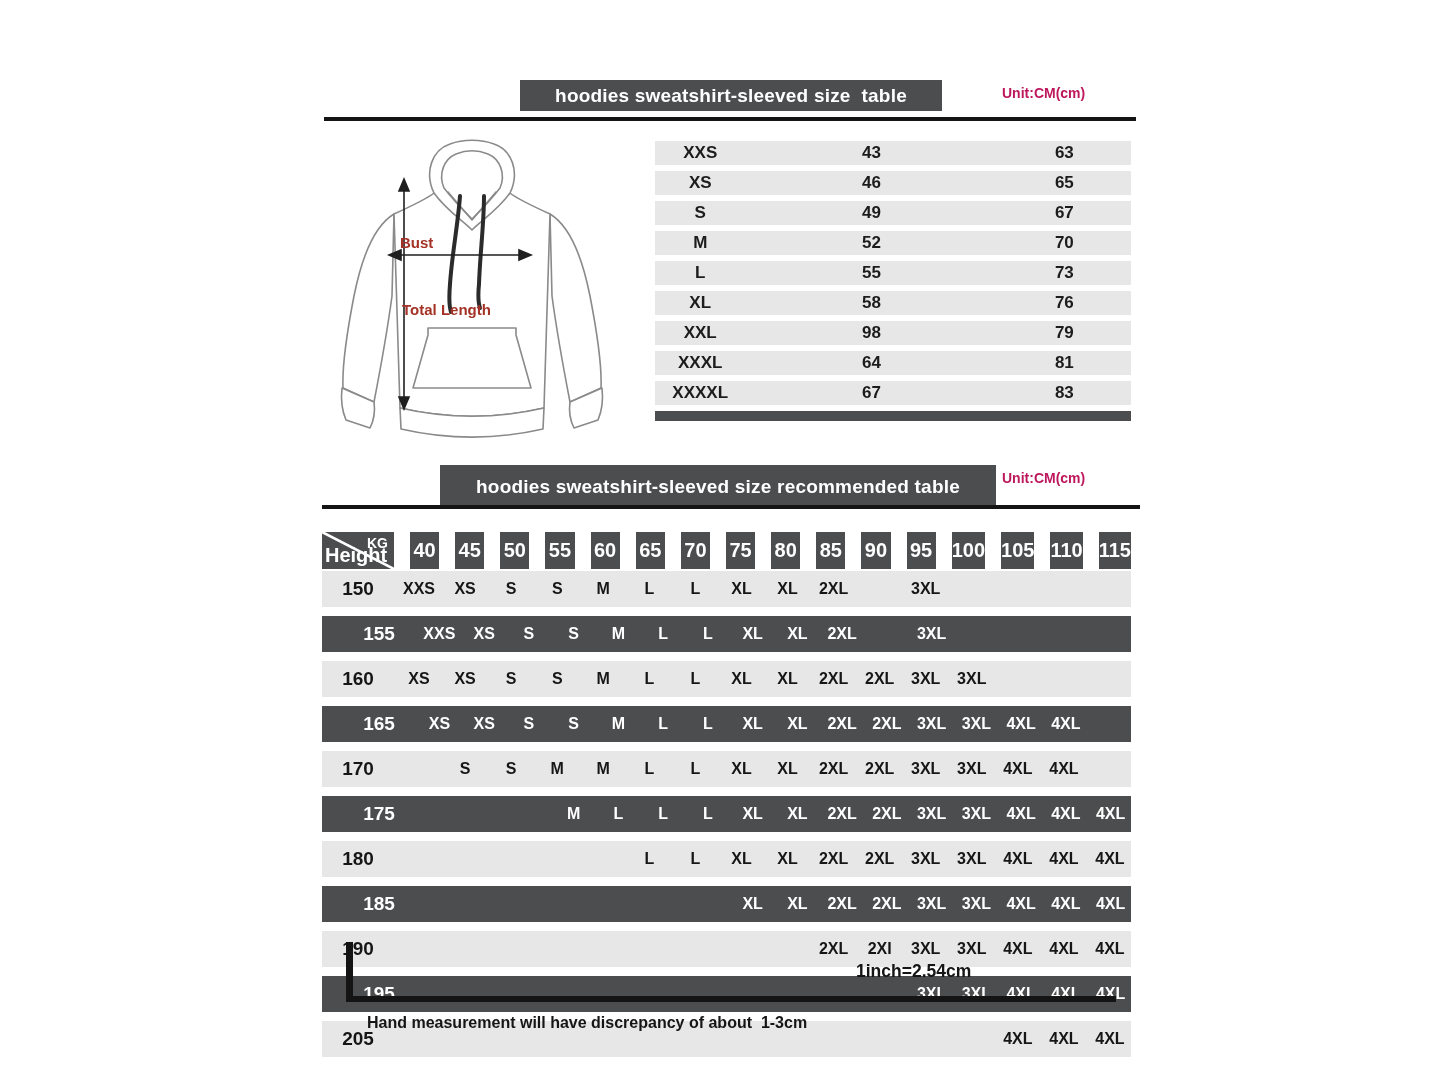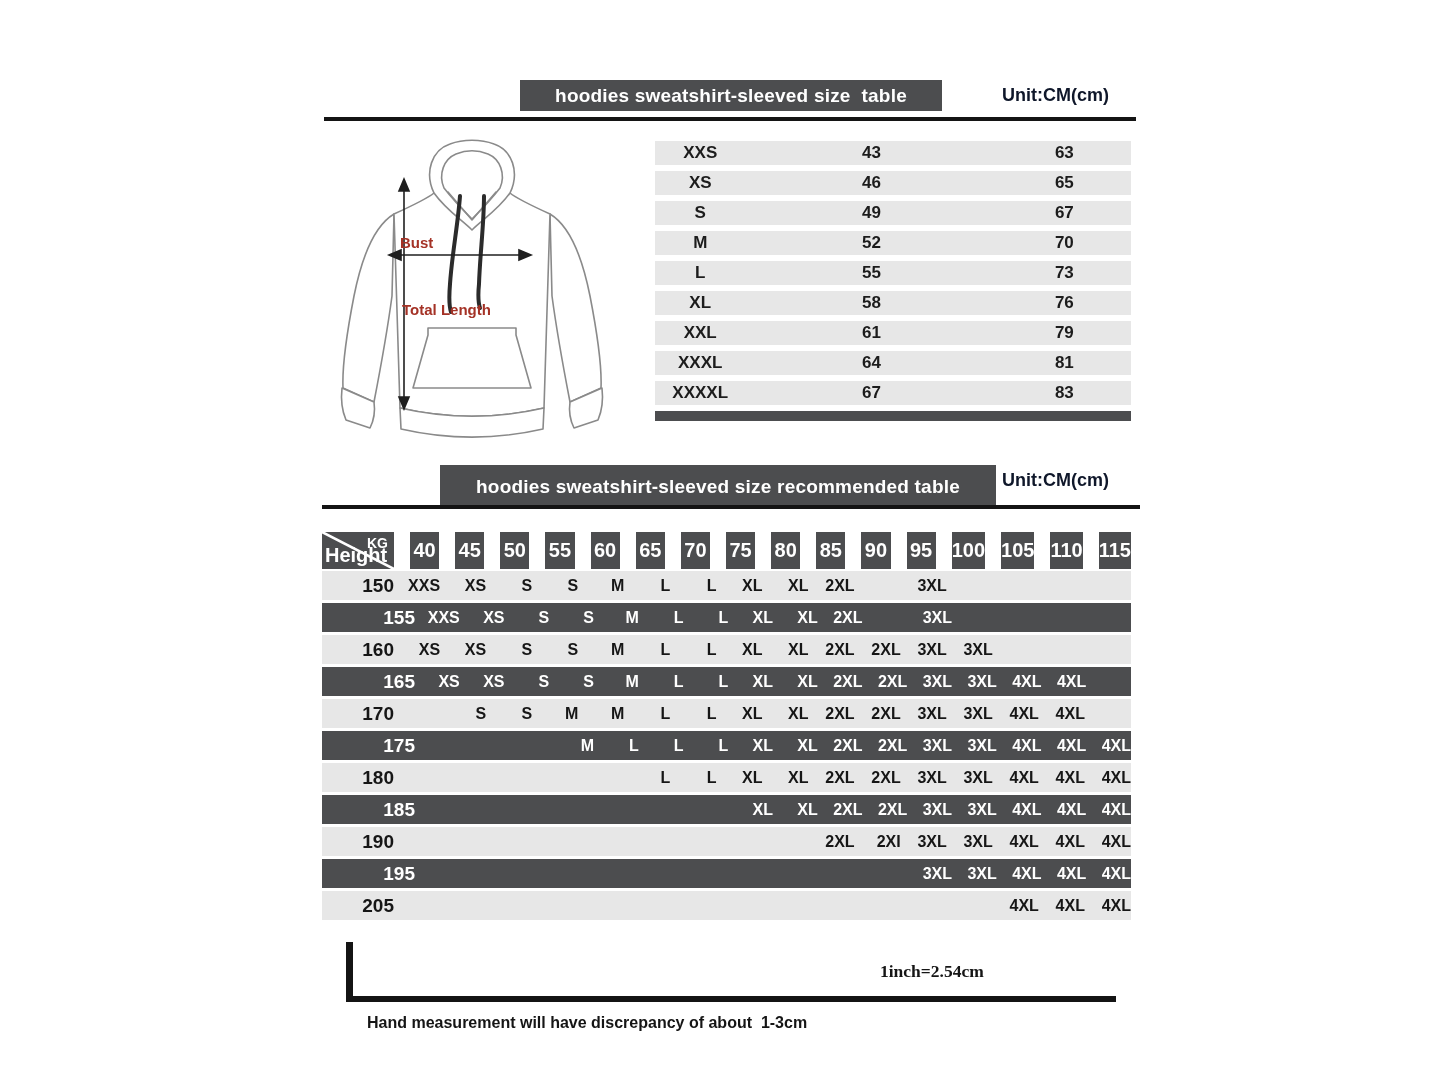--- a/index.html
+++ b/index.html
@@ -10,21 +10,21 @@
   }
   *{box-sizing:border-box;}
   html,body{margin:0;padding:0;background:#fff;}
   body{font-family:"Liberation Sans","DejaVu Sans",sans-serif;font-weight:bold;color:var(--ink);}
   .page{position:relative;width:1445px;height:1071px;background:#fff;overflow:hidden;}
 
   
   .title-bar{position:absolute;background:var(--dark);color:#fff;display:flex;align-items:center;justify-content:center;font-size:19px;white-space:pre;letter-spacing:.2px;}
   #title1{left:520px;top:80px;width:422px;height:31px;}
   #title2{left:440px;top:465px;width:556px;height:44px;}
-  .unit{position:absolute;font-size:18px;color:#0f172a;}
+  .unit{position:absolute;font-size:14px;color:#be185d;}
   #unit1{left:1002px;top:85px;}
   #unit2{left:1002px;top:470px;}
   .rule{position:absolute;height:4px;background:#141414;}
   #rule1{left:324px;top:117px;width:812px;}
   #rule2{left:322px;top:505px;width:818px;}
 
   
   .hoodie{position:absolute;left:330px;top:136px;width:284px;height:322px;}
   .red-label{font-family:"Liberation Sans","DejaVu Sans",sans-serif;font-weight:bold;font-size:15px;fill:var(--red);}
 
@@ -37,29 +37,29 @@
 
   
   .rec-table{position:absolute;left:322px;top:532px;width:809px;}
   .rec-header{display:grid;grid-template-columns:72px repeat(16,1fr);column-gap:16px;height:37px;}
   .corner{position:relative;background:var(--dark);color:#fff;overflow:hidden;}
   .corner .kg{position:absolute;top:3px;right:6px;font-size:14px;}
   .corner .hh{position:absolute;bottom:2px;left:3px;font-size:20px;}
   .corner svg{position:absolute;left:0;top:0;width:100%;height:100%;}
   .wt-box{background:var(--dark);color:#fff;display:flex;align-items:center;justify-content:center;font-size:20px;}
   .rec-body{margin-top:2px;}
-  .rec-row{display:grid;grid-template-columns:72px repeat(16,1fr);column-gap:4px;height:29px;margin-bottom:3px;align-items:center;text-align:right;font-size:16px;}
+  .rec-row{display:grid;grid-template-columns:72px repeat(16,1fr);column-gap:4px;height:36px;margin-bottom:9px;align-items:center;text-align:center;font-size:16px;}
   .rec-row.light{background:var(--light-row);color:#161616;}
   .rec-row.dark{background:var(--dark);color:#fff;padding-left:21px;}
   .rec-height{font-size:19px;}
 
   
   .footer-vbar{position:absolute;left:346px;top:942px;width:7px;height:60px;background:#141414;}
   .footer-note{position:absolute;left:367px;top:1014px;font-size:16px;white-space:pre;}
-  .footer-conv{position:absolute;left:880px;top:961px;font-size:17.5px;font-family:Liberation Serif, serif;}
+  .footer-conv{position:absolute;left:856px;top:961px;font-size:17.5px;}
   .footer-hbar{position:absolute;left:346px;top:996px;width:770px;height:6px;background:#141414;}
 </style>
 </head>
 <body>
 
 <div class="page">
 
   <div class="title-bar" id="title1">
     <span>hoodies sweatshirt-sleeved size  table</span>
   </div>
@@ -130,21 +130,21 @@
           <span class="st-cell">55</span>
           <span class="st-cell">73</span>
         </div>
         <div class="st-row">
           <span class="st-cell">XL</span>
           <span class="st-cell">58</span>
           <span class="st-cell">76</span>
         </div>
         <div class="st-row">
           <span class="st-cell">XXL</span>
-          <span class="st-cell">61</span>
+          <span class="st-cell">98</span>
           <span class="st-cell">79</span>
         </div>
         <div class="st-row">
           <span class="st-cell">XXXL</span>
           <span class="st-cell">64</span>
           <span class="st-cell">81</span>
         </div>
         <div class="st-row">
           <span class="st-cell">XXXXL</span>
           <span class="st-cell">67</span>

